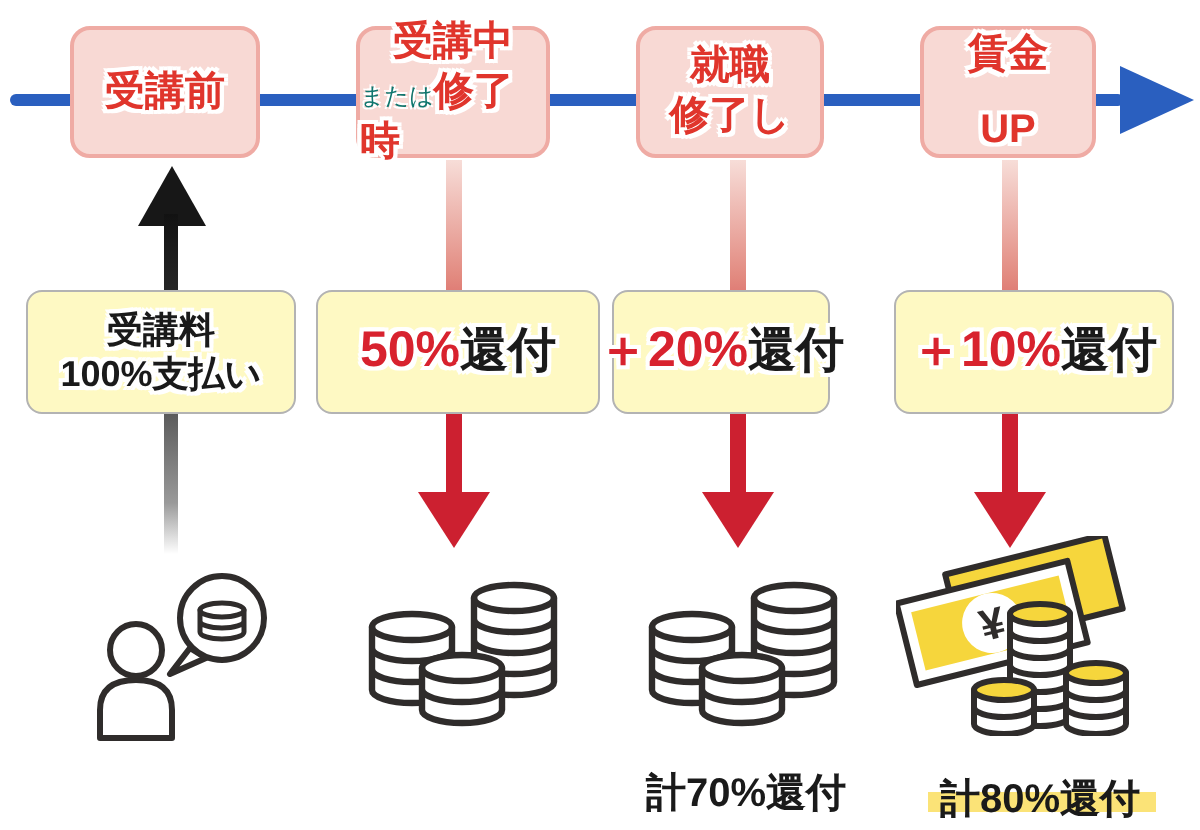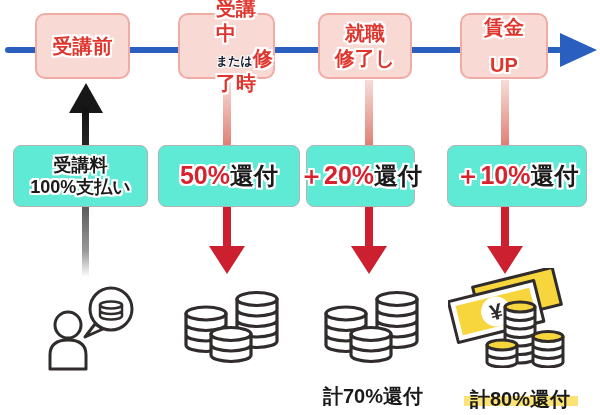--- a/index.html
+++ b/index.html
@@ -10,41 +10,41 @@
   }
   
   .timeline-line{position:absolute;left:5px;top:47px;width:557px;height:6px;background:#2a5fbf;border-radius:3px;z-index:1;}
   .timeline-head{position:absolute;left:560px;top:33px;width:0;height:0;z-index:1;
     border-top:17px solid transparent;border-bottom:17px solid transparent;border-left:37px solid #2a5fbf;}
   
   .stage-box{position:absolute;top:13px;height:66px;background:#f8d9d4;border:2px solid #efaba4;border-radius:10px;
     z-index:3;display:flex;flex-direction:column;align-items:center;justify-content:center;line-height:1.25;}
   .stage-box .big{font-size:20px;font-weight:bold;color:#e0352c;
     text-shadow:-2px -2px 0 #fff,2px -2px 0 #fff,-2px 2px 0 #fff,2px 2px 0 #fff,0 -2px 0 #fff,0 2px 0 #fff,-2px 0 0 #fff,2px 0 0 #fff;}
-  .stage-box .small{font-size:12px;font-weight:bold;color:#0f172a;
+  .stage-box .small{font-size:12px;font-weight:normal;color:#0f766e;
     text-shadow:-1px -1px 0 #fff,1px -1px 0 #fff,-1px 1px 0 #fff,1px 1px 0 #fff;}
   .stage1{left:35px;width:95px;}
-  .stage2{left:178px;width:97px;padding-left:36px;}
+  .stage2{left:178px;width:97px;}
   .stage3{left:318px;width:94px;}
   .stage4{left:460px;width:88px;gap:13px;}
   
   .shaft{position:absolute;z-index:2;}
   .shaft-black{left:82px;top:107px;width:7px;height:170px;
     background:linear-gradient(to bottom,#121212 0%,#3a3a3a 45%,#9a9a9a 85%,rgba(160,160,160,0) 100%);}
   .shaft-red{width:8px;top:80px;height:168px;
     background:linear-gradient(to bottom,#f7ddd8 0%,#e2897f 35%,#cc2030 70%,#cc2030 100%);}
   .shaft-red.c2{left:223px;} .shaft-red.c3{left:365px;} .shaft-red.c4{left:501px;}
   
   .head-up-black{position:absolute;left:69px;top:83px;width:0;height:0;z-index:2;
     border-left:17px solid transparent;border-right:17px solid transparent;border-bottom:30px solid #171717;}
   .head-down-red{position:absolute;top:246px;width:0;height:0;z-index:2;
     border-left:18px solid transparent;border-right:18px solid transparent;border-top:28px solid #cc2030;}
   .head-down-red.c2{left:209px;} .head-down-red.c3{left:351px;} .head-down-red.c4{left:487px;}
   
-  .gray-box{position:absolute;top:145px;height:62px;background:#5eead4;border:1.5px solid #b3b3b3;border-radius:8px;
+  .gray-box{position:absolute;top:145px;height:62px;background:#fef9c3;border:1.5px solid #b3b3b3;border-radius:8px;
     z-index:4;display:flex;flex-direction:column;align-items:center;justify-content:center;line-height:1.25;}
   .g1{left:13px;width:135px;}
   .g2{left:158px;width:142px;}
   .g3{left:306px;width:109px;}
   .g4{left:447px;width:140px;}
   .pay-line{font-size:18px;font-weight:bold;color:#1a1a1a;
     text-shadow:-2px -2px 0 #fff,2px -2px 0 #fff,-2px 2px 0 #fff,2px 2px 0 #fff,0 -2px 0 #fff,0 2px 0 #fff,-2px 0 0 #fff,2px 0 0 #fff;}
   .refund-line{display:flex;align-items:baseline;white-space:nowrap;}
   .refund-amount{font-size:25px;font-weight:bold;color:#d8222e;
     text-shadow:-2px -2px 0 #fff,2px -2px 0 #fff,-2px 2px 0 #fff,2px 2px 0 #fff,0 -2px 0 #fff,0 2px 0 #fff,-2px 0 0 #fff,2px 0 0 #fff;}

